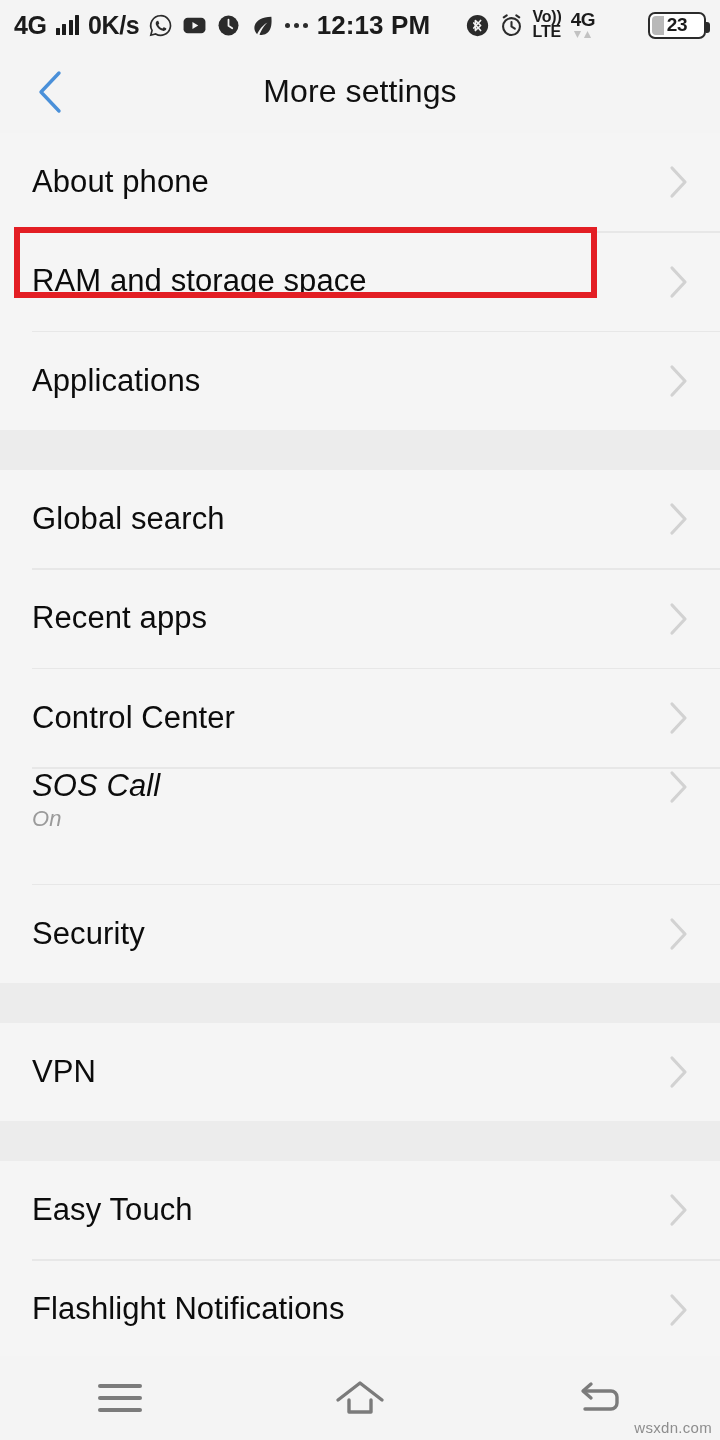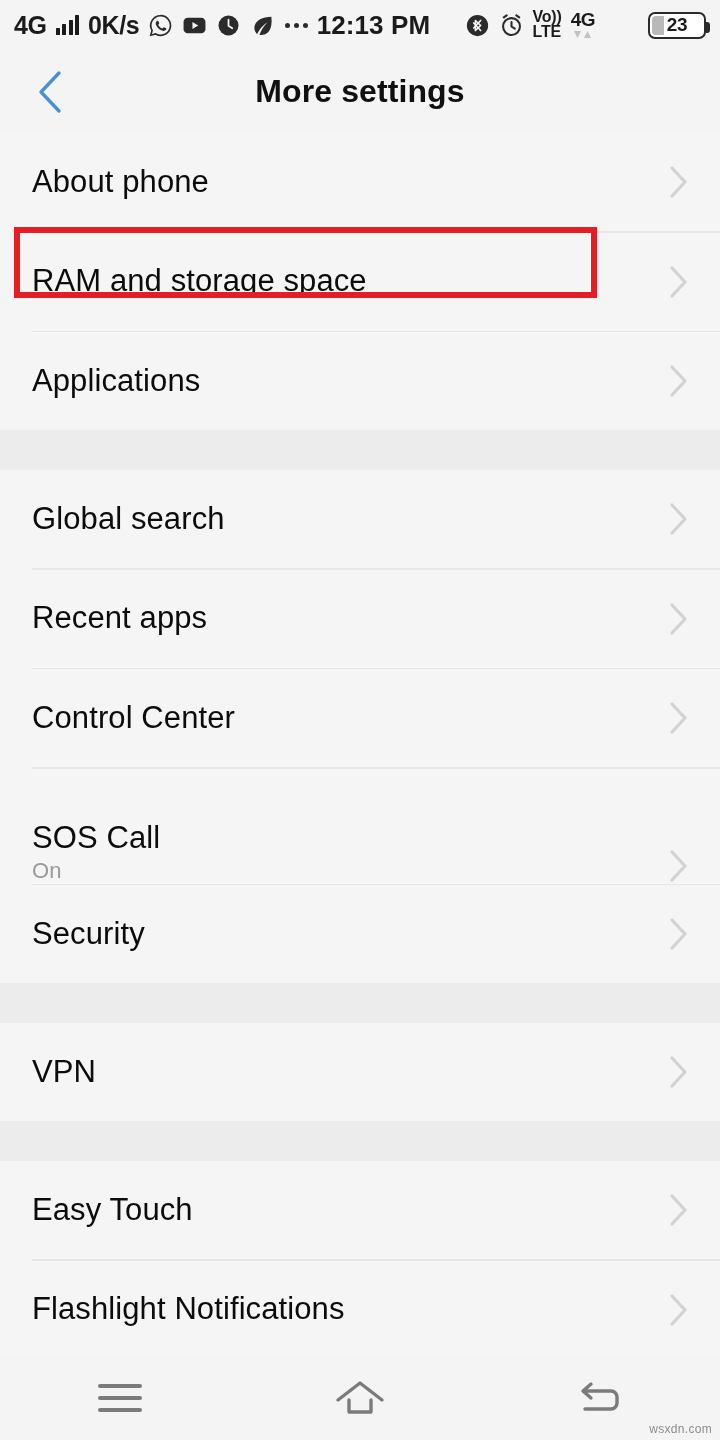--- a/index.html
+++ b/index.html
@@ -64,35 +64,35 @@
   .titlebar{
     height:83px; width:100%;
     position:relative;
     display:flex; align-items:center; justify-content:center;
     background:#f4f4f4;
   }
   .backbtn{
     position:absolute; left:24px; top:50%; transform:translateY(-50%);
     width:52px; height:52px; display:flex; align-items:center; justify-content:center;
   }
-  .page-title{ font-size:32px; font-weight:700; color:#101010; letter-spacing:.1px; }
+  .page-title{ font-size:32px; font-weight:400; color:#101010; letter-spacing:.1px; }
 
   
   .list{ width:100%; background:#bef264; }
   .group{ background:#f5f5f5; }
   .gap{ height:40px; width:100%; background:#ececec; }
 
   .row{
     position:relative;
     display:flex; align-items:center;
     min-height:98px;
     padding:0 30px 0 32px;
     background:#f5f5f5;
   }
-  .row.with-sub{ min-height:115px; align-items:flex-end; }
+  .row.with-sub{ min-height:115px; align-items:flex-start;font-style:italic; }
   .row .labels{ flex:1 1 auto; display:flex; flex-direction:column; justify-content:center; gap:4px; }
   .row .t{ font-size:31px; color:#0c0c0c; line-height:1.12; letter-spacing:.1px; }
   .row .s{ font-size:22px; color:#9a9a9a; line-height:1.1; letter-spacing:.1px; }
   .row .chev{ flex:0 0 auto; margin-left:14px; display:flex; align-items:center; }
   .divider{ height:1.5px; background:#e7e7e7; margin-left:32px; }
 
   
   .hl-box{
     position:absolute;
     left:14px; top:227px; width:583px; height:71px;
@@ -106,21 +106,21 @@
     position:absolute; left:0; bottom:0; width:720px; height:84px;
     background:#f4f4f4;
     display:flex; align-items:center; justify-content:space-around;
   }
   .navbtn{ width:120px; height:84px; display:flex; align-items:center; justify-content:center; }
   .hamburger{ display:flex; flex-direction:column; gap:8px; }
   .hamburger i{ display:block; width:44px; height:4px; background:#7b7b7b; border-radius:2px; }
 
   .watermark{
     position:absolute; right:8px; bottom:4px;
-    font-size:12px; color:#8d8d8d; letter-spacing:.3px;
+    font-size:15px; color:#8d8d8d; letter-spacing:.3px;
     font-family:"Liberation Sans", sans-serif;
   }
 </style>
 </head>
 <body>
 
 <div class="phone">
 
   <div class="statusbar">
     <div class="sb-left">

